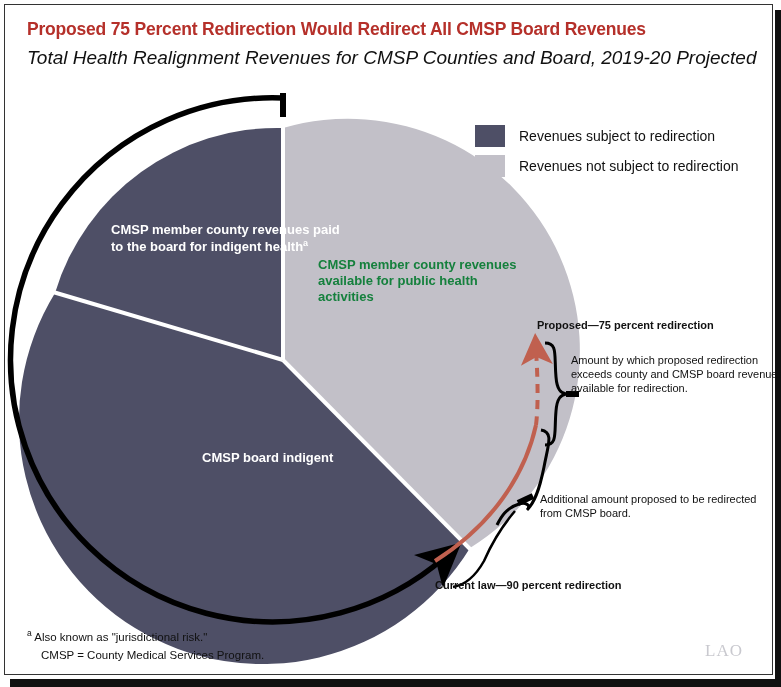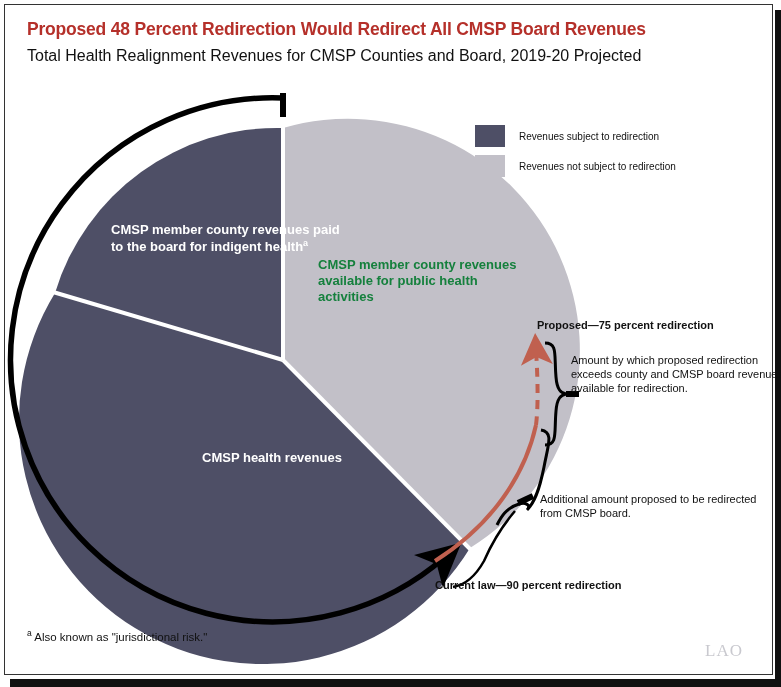--- a/index.html
+++ b/index.html
@@ -3,26 +3,26 @@
 <meta charset="utf-8">
 <style>
   html,body{margin:0;padding:0;background:#fff;}
   body{font-family:"Liberation Sans",sans-serif;}
   #page{position:relative;width:781px;height:687px;background:#fff;overflow:hidden;}
   #frame{position:absolute;left:4px;top:4px;width:769px;height:671px;border:1px solid #333;background:#fff;box-sizing:border-box;}
   #shadow-right{position:absolute;left:775px;top:10px;width:6px;height:677px;background:#111;}
   #shadow-bottom{position:absolute;left:10px;top:679px;width:771px;height:8px;background:#111;}
 
   #title{position:absolute;left:22px;top:14px;font-size:17.5px;font-weight:bold;color:#b5302a;letter-spacing:-0.2px;white-space:nowrap;}
-  #subtitle{position:absolute;left:22px;top:42px;font-size:16px;color:#111;white-space:nowrap;}
+  #subtitle{position:absolute;left:22px;top:42px;font-size:19px;font-style:italic;color:#111;white-space:nowrap;}
 
   #legend{position:absolute;left:470px;top:120px;}
   .legend-row{display:flex;align-items:center;margin-bottom:8px;}
   .legend-swatch{width:30px;height:22px;margin-right:14px;flex:0 0 auto;}
-  .legend-label{font-size:10px;color:#111;white-space:nowrap;}
+  .legend-label{font-size:14px;color:#111;white-space:nowrap;}
 
   svg#chart{position:absolute;left:0;top:0;width:781px;height:687px;overflow:visible;}
 
   .pie-label{position:absolute;font-size:13px;font-weight:bold;line-height:1.24;}
   #lbl-county-paid{left:106px;top:217px;color:#fff;width:230px;}
   #lbl-public-health{left:313px;top:252px;color:#15803d;width:200px;}
   #lbl-board-rev{left:197px;top:445px;color:#fff;white-space:nowrap;}
   .sup{font-size:9px;vertical-align:super;}
 
   .anno{position:absolute;font-size:11px;color:#111;line-height:1.28;}
@@ -90,34 +90,35 @@
       <div class="legend-row">
         <span class="legend-swatch" style="background:#4e4f66;"></span>
         <span class="legend-label">Revenues subject to redirection</span>
       </div>
       <div class="legend-row">
         <span class="legend-swatch" style="background:#c2c0c8;"></span>
         <span class="legend-label">Revenues not subject to redirection</span>
       </div>
     </div>
 
-    <div id="title">Proposed 48 Percent Redirection Would Redirect All CMSP Board Revenues</div>
+    <div id="title">Proposed 75 Percent Redirection Would Redirect All CMSP Board Revenues</div>
     <div id="subtitle">Total Health Realignment Revenues for CMSP Counties and Board, 2019-20 Projected</div>
 
     <div class="pie-label" id="lbl-county-paid"><span>CMSP member county revenues paid to the board for indigent health</span><span class="sup">a</span></div>
 
     <div class="pie-label" id="lbl-public-health">CMSP member county revenues available for public health activities</div>
 
-    <div class="pie-label" id="lbl-board-rev">CMSP health revenues</div>
+    <div class="pie-label" id="lbl-board-rev">CMSP board indigent</div>
 
     <div class="anno" id="anno-proposed-head">Proposed—75 percent redirection</div>
     <div class="anno" id="anno-exceeds">Amount by which proposed redirection exceeds county and CMSP board revenues available for redirection.</div>
     <div class="anno" id="anno-additional">Additional amount proposed to be redirected from CMSP board.</div>
     <div class="anno" id="anno-currentlaw">Current law—90 percent redirection</div>
 
     <div id="footnotes">
       <div id="fn-a"><span class="fnsup">a</span> <span>Also known as "jurisdictional risk."</span></div>
+      <div id="fn-b">CMSP = County Medical Services Program.</div>
     </div>
 
     <div id="lao-logo">LAO</div>
 
   </div>
 </div>
 
 </body></html>

